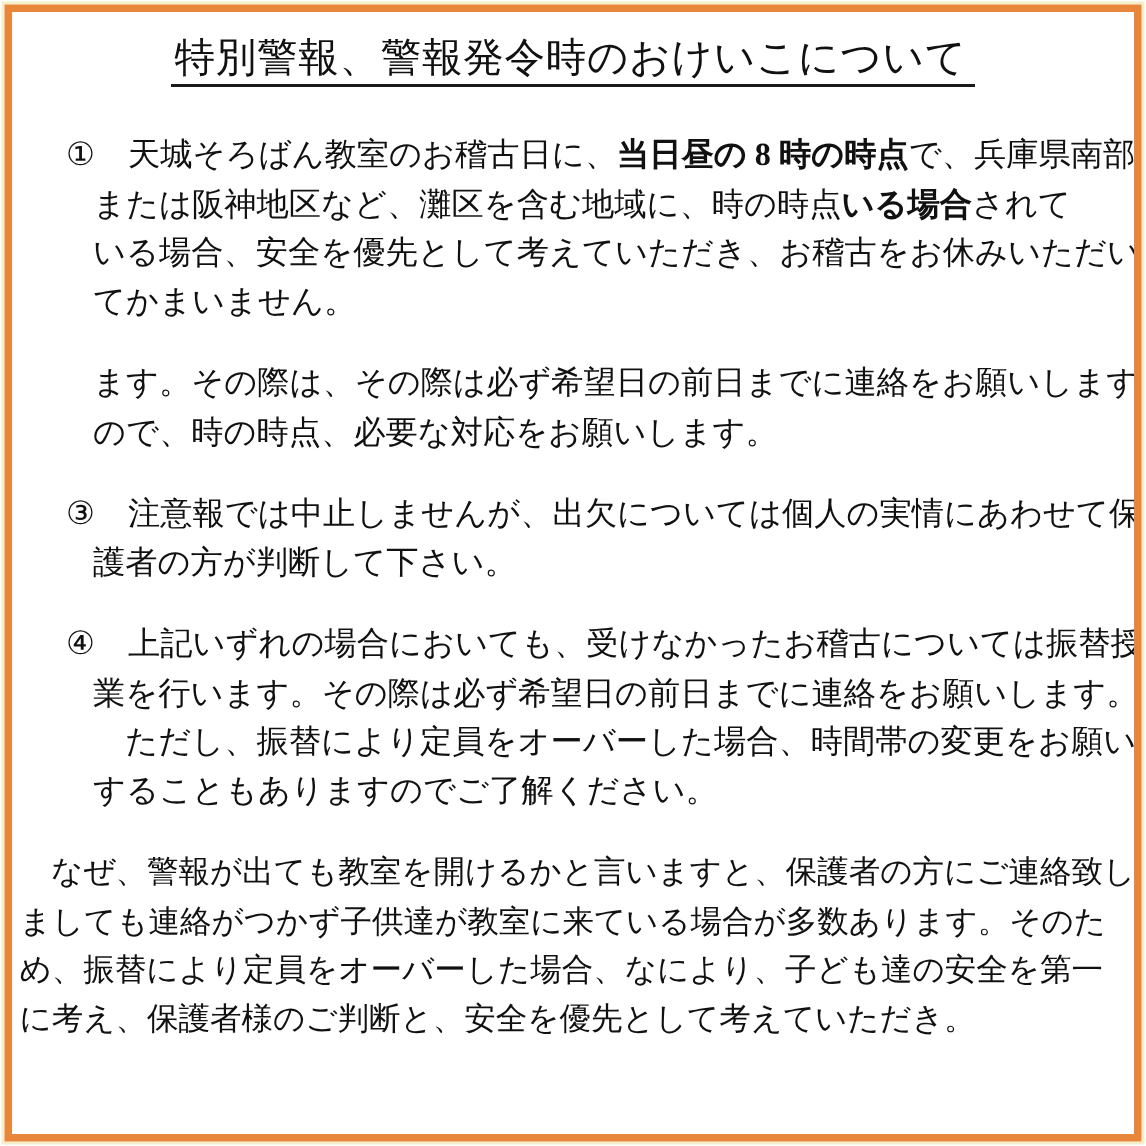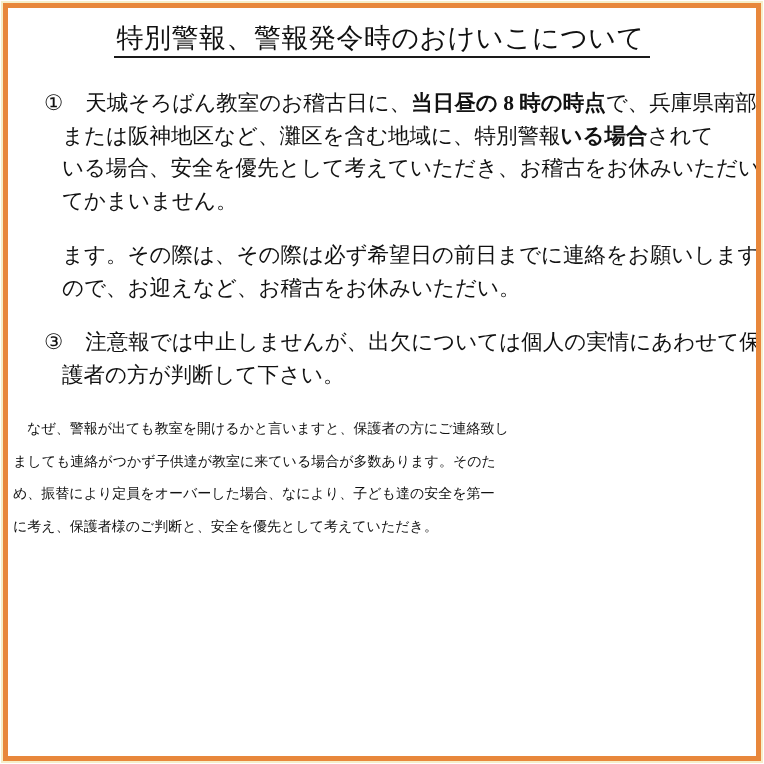--- a/index.html
+++ b/index.html
@@ -51,46 +51,52 @@
   }
   .gap {
     display: inline-block;
     width: 22px;
   }
   .b {
     font-weight: bold;
   }
   .closing {
     margin: 0 4px 0 5px;
-    font-size: 14px;
+    font-size: 21px;
     line-height: 32.5px;
   }
   .cline {
     white-space: nowrap;
   }
 </style>
 </head>
 <body>
 
 <div class="frame" style="border-color: rgb(232, 135, 59); box-shadow: rgb(246, 238, 201) 0px 0px 0px 2px;">
   <h1 class="title"><span class="u">特別警報、警報発令時のおけいこについて</span></h1>
   <div class="items">
       <div class="item">
         <div class="line first"><span class="num">①</span><span class="gap"></span><span>天城そろばん教室のお稽古日に、</span><span class="b">当日昼の 8 時の時点</span><span>で、兵庫県南部</span></div>
-        <div class="line"><span>または阪神地区など、灘区を含む地域に、特別警報</span><span class="b">いる場合</span><span>されて</span></div>
+        <div class="line"><span>または阪神地区など、灘区を含む地域に、時の時点</span><span class="b">いる場合</span><span>されて</span></div>
         <div class="line"><span>いる場合、安全を優先として考えていただき、お稽古をお休みいただい</span></div>
         <div class="line"><span>てかまいません。</span></div>
       </div>
       <div class="item">
         <div class="line"><span>ます。その際は、その際は必ず希望日の前日までに連絡をお願いします</span></div>
-        <div class="line"><span>ので、お迎えなど、お稽古をお休みいただい。</span></div>
+        <div class="line"><span>ので、時の時点、必要な対応をお願いします。</span></div>
       </div>
       <div class="item">
         <div class="line first"><span class="num">③</span><span class="gap"></span><span>注意報では中止しませんが、出欠については個人の実情にあわせて保</span></div>
         <div class="line"><span>護者の方が判断して下さい。</span></div>
+      </div>
+      <div class="item">
+        <div class="line first"><span class="num">④</span><span class="gap"></span><span>上記いずれの場合においても、受けなかったお稽古については振替授</span></div>
+        <div class="line"><span>業を行います。その際は必ず希望日の前日までに連絡をお願いします。</span></div>
+        <div class="line"><span>　ただし、振替により定員をオーバーした場合、時間帯の変更をお願い</span></div>
+        <div class="line"><span>することもありますのでご了解ください。</span></div>
       </div>
     </div>
   <div class="closing">
       <div class="cline">　なぜ、警報が出ても教室を開けるかと言いますと、保護者の方にご連絡致し</div>
       <div class="cline">ましても連絡がつかず子供達が教室に来ている場合が多数あります。そのた</div>
       <div class="cline">め、振替により定員をオーバーした場合、なにより、子ども達の安全を第一</div>
       <div class="cline">に考え、保護者様のご判断と、安全を優先として考えていただき。</div>
     </div>
 </div>
 

